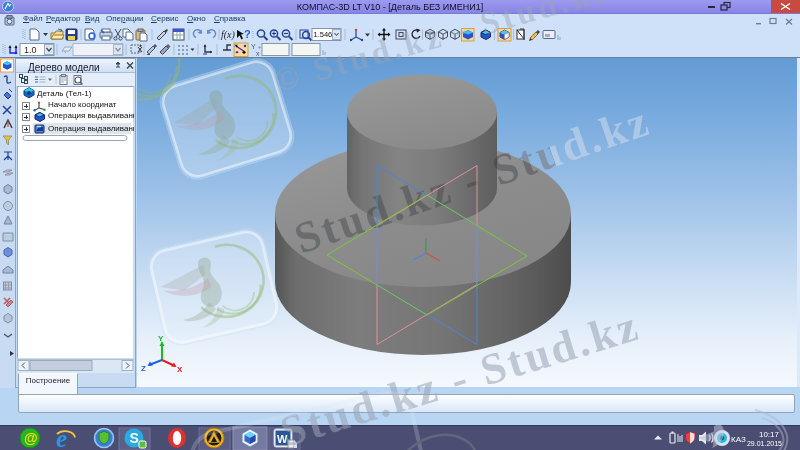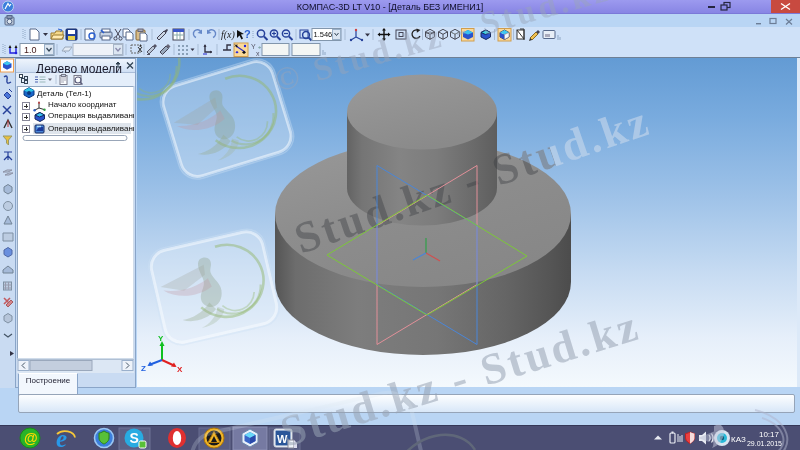--- a/index.html
+++ b/index.html
@@ -30,20 +30,29 @@
     </svg>
 <div class="abs" id="titletext">КОМПАС-3D LT V10 - [Деталь БЕЗ ИМЕНИ1]</div>
 <svg class="abs" style="left:700px;top:0" width="100" height="13" viewBox="0 0 100 13">
       <rect x="71" y="0" width="29" height="13" fill="#c84a40"></rect>
       <path d="M81 3.5 L90 9.5 M90 3.5 L81 9.5" stroke="#fff" stroke-width="1.4"></path>
       <rect x="8" y="6" width="7" height="2" fill="#262640"></rect>
       <rect x="24" y="2.5" width="6" height="5" fill="none" stroke="#262640" stroke-width="1.2"></rect>
       <rect x="21" y="5" width="6" height="5" fill="#8a88e6" stroke="#262640" stroke-width="1.2"></rect>
     </svg>
 
+<div class="abs" id="menu">
+<span class="mi" style="left:23px"><u>Ф</u>айл</span>
+<span class="mi" style="left:46px"><u>Р</u>едактор</span>
+<span class="mi" style="left:85px"><u>В</u>ид</span>
+<span class="mi" style="left:106px">Опе<u>р</u>ации</span>
+<span class="mi" style="left:151px"><u>С</u>ервис</span>
+<span class="mi" style="left:187px"><u>О</u>кно</span>
+<span class="mi" style="left:214px"><u>С</u>правка</span>
+</div>
 <svg class="abs" style="left:4px;top:15px" width="12" height="12" viewBox="0 0 12 12">
       <rect x="1" y="2" width="9" height="8" rx="1" fill="#b8c4d4" stroke="#56688a"></rect>
       <rect x="3" y="0.5" width="5" height="3" fill="#8898b0" stroke="#56688a"></rect>
       <circle cx="5.5" cy="6.5" r="2.4" fill="#dde6f0" stroke="#56688a"></circle>
     </svg>
 <svg class="abs" style="left:755px;top:17px" width="42" height="10" viewBox="0 0 42 10">
       <rect x="1" y="6" width="5" height="1.4" fill="#6c7d96"></rect>
       <rect x="15" y="1.5" width="6" height="5" fill="none" stroke="#6c7d96" stroke-width="1.2"></rect>
       <path d="M31 2 L37 7.5 M37 2 L31 7.5" stroke="#6c7d96" stroke-width="1.2"></path>
     </svg>
@@ -286,21 +295,21 @@
           <path d="M6,247 l5,-5 l2,2 l-5,5 Z" fill="#d86868" stroke="#933"></path>
 <path d="M4,258 l4,-2.5 l4,2.5 v4.5 l-4,2.5 l-4,-2.5 Z" fill="#b0bed2" stroke="#678"></path>
 </g>
 <path d="M4,276 l4,3 l4,-3" fill="none" stroke="#456" stroke-width="1.2"></path>
 <path d="M10,293 l4,2.5 l-4,2.5 Z" fill="#334"></path>
 </svg>
 </div>
 
 <div class="abs" id="treepanel">
 <div style="position:absolute;left:0;top:0;width:119px;height:13px;background:linear-gradient(#eef4fc,#cfdff4);border-bottom:1px solid #aabdd8;"></div>
-<div style="position:absolute;left:20px;top:3px;font-size:12px;color:#1a1a2a;">Дерево модели</div>
+<div style="position:absolute;left:12px;top:3px;font-size:10px;color:#1a1a2a;">Дерево модели</div>
 <svg style="position:absolute;left:99px;top:2px" width="20" height="10" viewBox="0 0 20 10">
         <path d="M3,1 v5 M1,6 h4 M3,1 l2,2 h-4 Z" stroke="#345" fill="#345" stroke-width="1"></path>
         <path d="M12,1.5 l6,6 M18,1.5 l-6,6" stroke="#345" stroke-width="1.3"></path>
       </svg>
 <div style="position:absolute;left:0;top:14px;width:119px;height:13px;background:#e4eefa;"></div>
 <svg style="position:absolute;left:0;top:14px" width="119" height="13" viewBox="0 0 119 13">
 <path d="M5,2.5 V10 M5,5 h3 M5,9 h3" stroke="#345" fill="none" shape-rendering="crispEdges"></path>
         <rect x="3.5" y="1.5" width="3" height="3" fill="#fff" stroke="#345"></rect>
         <rect x="8.5" y="3.5" width="3" height="3" fill="#dce8f8" stroke="#345"></rect>
         <rect x="8.5" y="7.5" width="3" height="3" fill="#dce8f8" stroke="#345"></rect>

